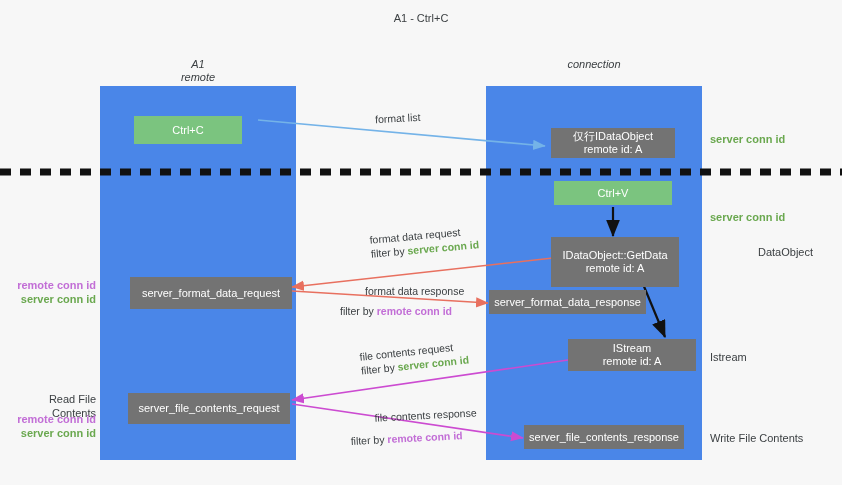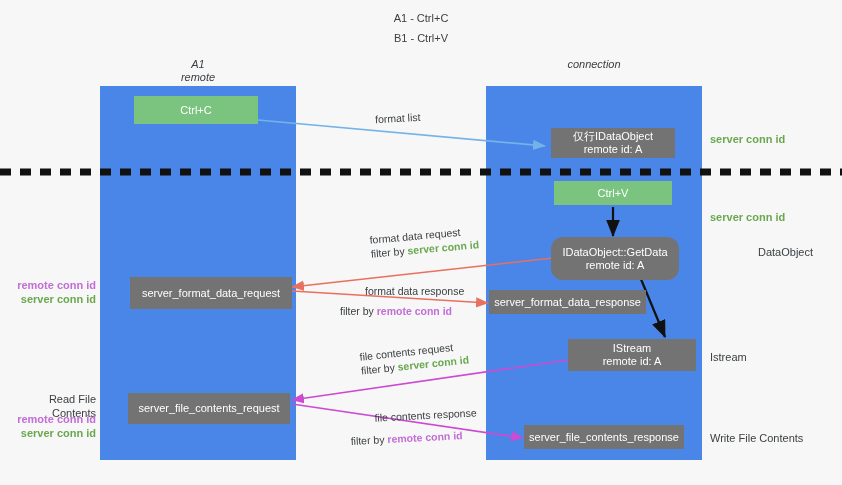--- a/index.html
+++ b/index.html
@@ -53,21 +53,20 @@
 
   svg{position:absolute;left:0;top:0;width:842px;height:485px;overflow:visible;pointer-events:none;}
 </style>
 </head>
 <body>
 
 <div id="stage">
 
   <div class="abs title">
     <div>A1 - Ctrl+C</div>
-    <div>B1 - Ctrl+V</div>
   </div>
 
   <div class="abs colhead" style="left:100px;top:58px;width:196px;">
     <div>A1</div>
     <div>remote</div>
   </div>
   <div class="abs colhead" style="left:486px;top:58px;width:216px;">
     <div>connection</div>
   </div>
 
@@ -100,38 +99,38 @@
 
     <line x1="292" y1="291" x2="488" y2="303" stroke="#e8705f" stroke-width="1.6" marker-end="url(#ah-red)"></line>
 
     <line x1="568" y1="360" x2="292" y2="400" stroke="#cc4bd1" stroke-width="1.6" marker-end="url(#ah-mag)"></line>
 
     <line x1="292" y1="404" x2="523" y2="438" stroke="#cc4bd1" stroke-width="1.6" marker-end="url(#ah-mag)"></line>
 
     <line x1="0" y1="172" x2="842" y2="172" stroke="#111111" stroke-width="7" stroke-dasharray="11 9"></line>
   </svg>
 
-  <div class="abs box green" style="left:134px;top:96px;width:124px;height:28px;justify-content:center;">
+  <div class="abs box green" style="left:134px;top:116px;width:108px;height:28px;justify-content:center;">
     <span>Ctrl+C</span>
   </div>
   <div class="abs box orange" style="left:130px;top:277px;width:162px;height:32px;">
     <span>server_format_data_request</span>
   </div>
   <div class="abs box orange" style="left:128px;top:393px;width:162px;height:31px;">
     <span>server_file_contents_request</span>
   </div>
 
   <div class="abs box orange" style="left:551px;top:128px;width:124px;height:30px;">
     <span>仅行IDataObject</span>
     <span>remote id: A</span>
   </div>
   <div class="abs box green" style="left:554px;top:181px;width:118px;height:24px;">
     <span>Ctrl+V</span>
   </div>
-  <div class="abs box orange" style="left:551px;top:237px;width:128px;height:43px;border-radius:12px;">
+  <div class="abs box orange" style="left:551px;top:237px;width:128px;height:50px;">
     <span>IDataObject::GetData</span>
     <span>remote id: A</span>
   </div>
   <div class="abs box orange" style="left:568px;top:339px;width:128px;height:32px;">
     <span>IStream</span>
     <span>remote id: A</span>
   </div>
   <div class="abs box orange" style="left:489px;top:290px;width:157px;height:24px;">
     <span>server_format_data_response</span>
   </div>

